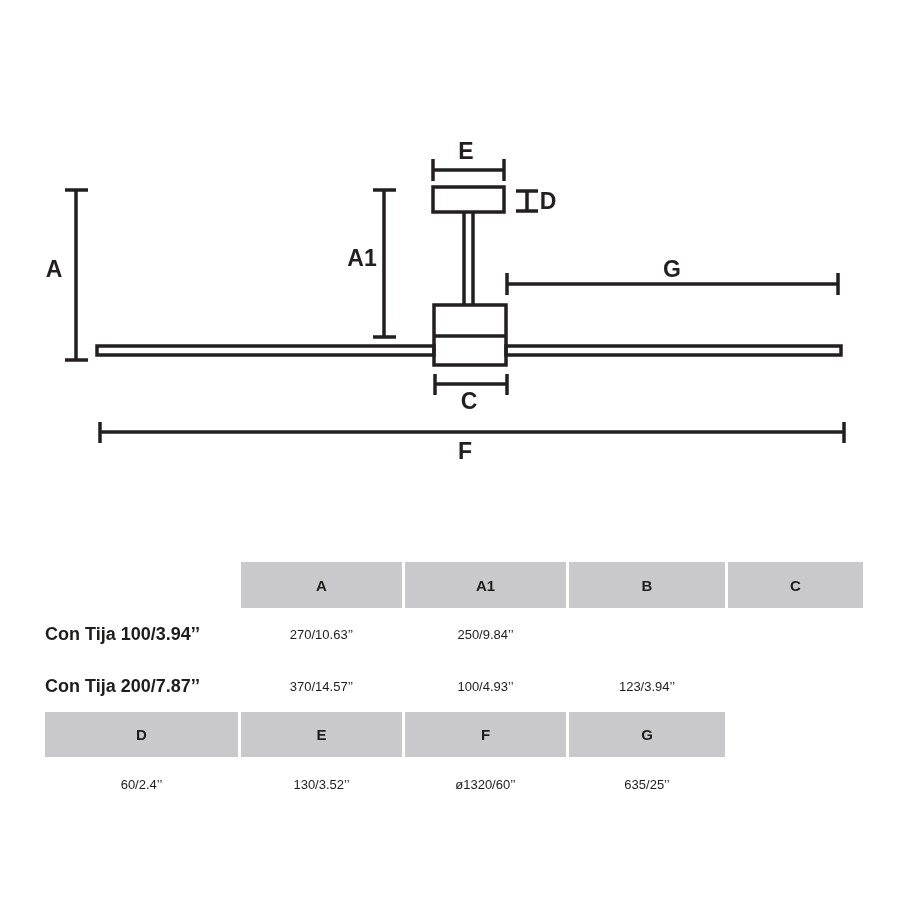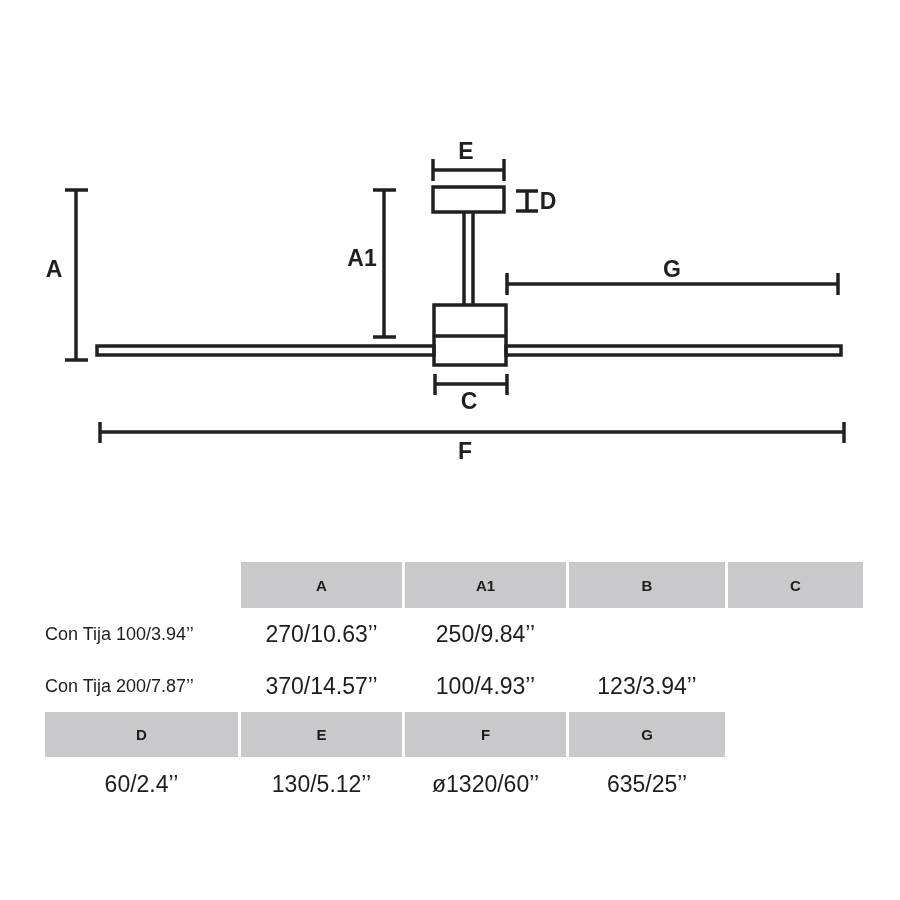--- a/index.html
+++ b/index.html
@@ -35,31 +35,32 @@
     display: grid;
     grid-template-columns: 193px 161px 161px 156px 135px;
     grid-template-rows: 46px 52px 52px 45px 55px;
     column-gap: 3px;
     color: #1d1d1b;
   }
   .cell {
     display: flex;
     align-items: center;
     justify-content: center;
-    font-size: 23px;
+    font-size: 13px;
     white-space: nowrap;
   }
   .cell.head {
     background: #c9c9cb;
     font-weight: bold;
     font-size: 15px;
   }
   .cell.rowlabel {
     justify-content: flex-start;
     font-size: 18px;
+    font-weight: bold;
   }
   .cell.spacer {
     background: transparent;
   }
 </style>
 </head>
 <body>
 
 <div class="page">
 
@@ -153,18 +154,18 @@
     <div class="cell">123/3.94’’</div>
 
     <div class="cell spacer"></div>
     <div class="cell head">D</div>
     <div class="cell head">E</div>
     <div class="cell head">F</div>
     <div class="cell head">G</div>
 
     <div class="cell spacer"></div>
     <div class="cell">60/2.4’’</div>
-    <div class="cell">130/5.12’’</div>
+    <div class="cell">130/3.52’’</div>
     <div class="cell">ø1320/60’’</div>
     <div class="cell">635/25’’</div>
 
   </div>
 </div>
 
 </body></html>

